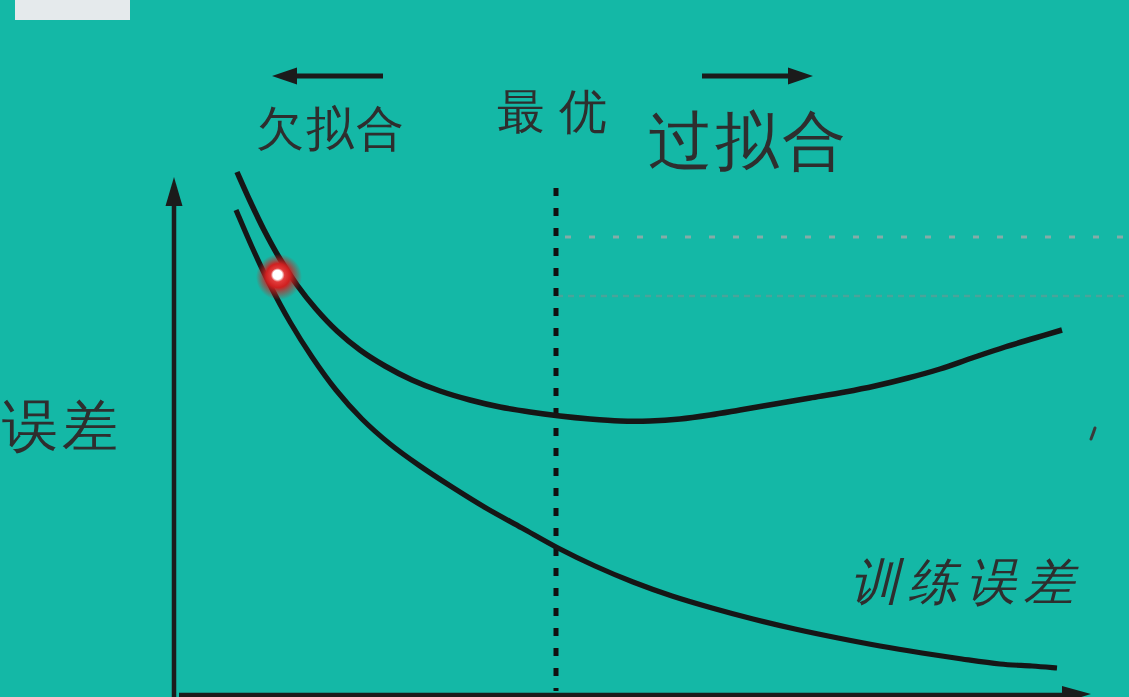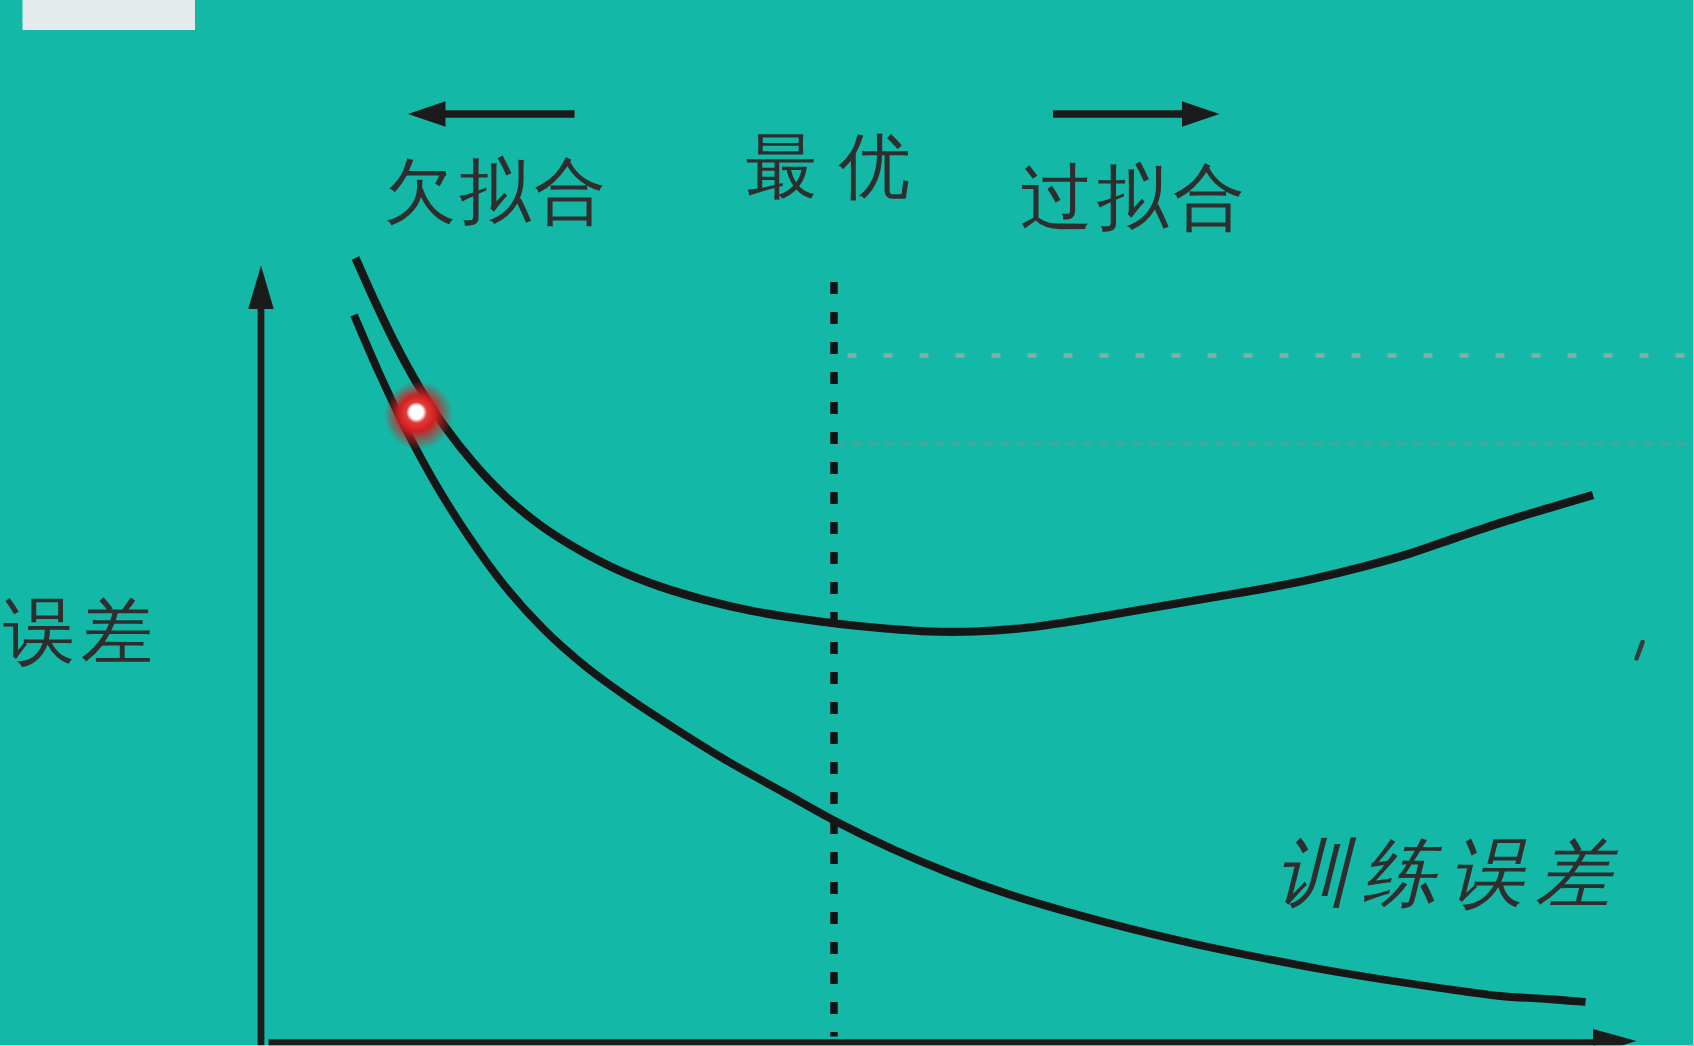--- a/index.html
+++ b/index.html
@@ -25,22 +25,22 @@
   .lbl {
     position: absolute;
     color: #2e2e2e;
     line-height: 1.08;
     white-space: nowrap;
     font-weight: 400;
     user-select: none;
   }
   .lbl-underfit { left: 256px; top: 103px; font-size: 48px; letter-spacing: 2px; }
   .lbl-optimal  { left: 497px; top: 86px;  font-size: 48px; letter-spacing: 14px; }
-  .lbl-overfit  { left: 680px; top: 107px; font-size: 48px; letter-spacing: 3px; }
-  .lbl-error    { left: 2px;   top: 396px; font-size: 48px; letter-spacing: 4px; }
+  .lbl-overfit  { left: 648px; top: 107px; font-size: 64px; letter-spacing: 3px; }
+  .lbl-error    { left: 2px;   top: 396px; font-size: 56px; letter-spacing: 4px; }
   .lbl-gen      { left: 812px; top: 431px; font-size: 52px; letter-spacing: 7px; }
   .lbl-train    { left: 850px; top: 555px; font-size: 50px; letter-spacing: 8px; font-style: italic; }
 </style>
 </head>
 <body>
 
 <div id="stage">
   <svg id="chart-svg" viewBox="0 0 1129 697" xmlns="http://www.w3.org/2000/svg">
       <defs>
         <radialGradient id="laserGrad" fx="0.46" fy="0.44">

